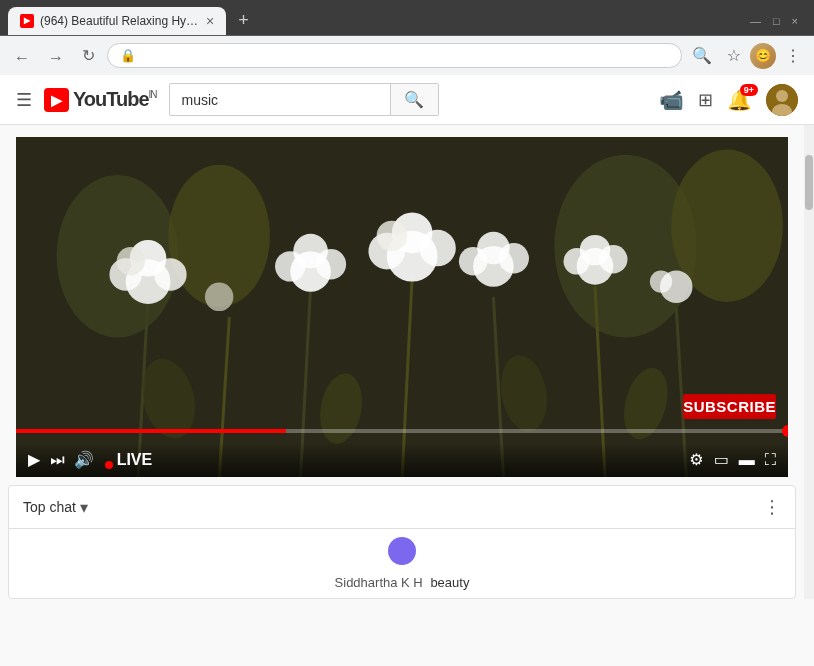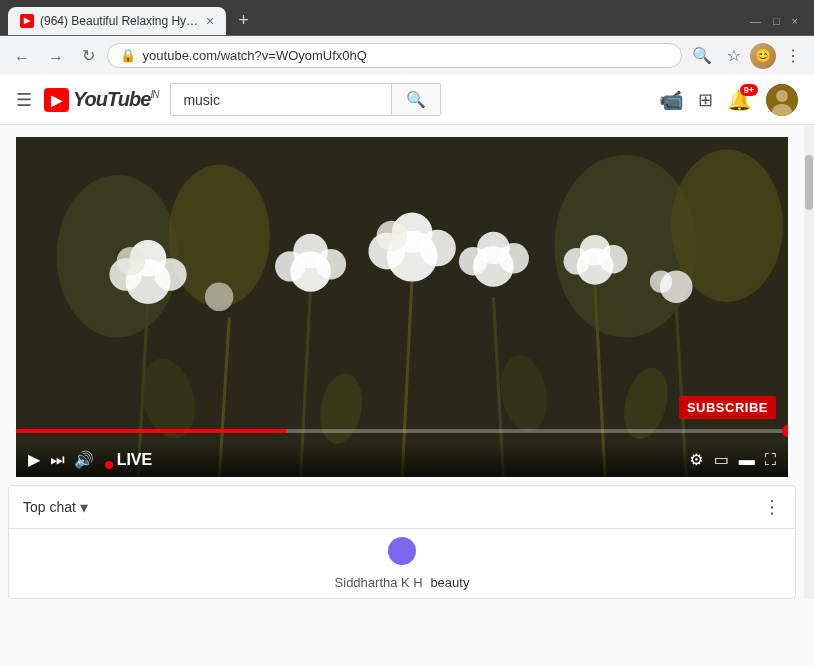--- a/index.html
+++ b/index.html
@@ -20,36 +20,36 @@
     .browser-icon-btn { font-size: 16px; color: #555; padding: 4px 5px; cursor: pointer; border: none; background: none; border-radius: 50%; }
     .profile-avatar { width: 26px; height: 26px; border-radius: 50%; background: linear-gradient(135deg, #c8a96e, #b07a3a); display: flex; align-items: center; justify-content: center; color: white; font-size: 13px; }
     .window-controls { display: flex; align-items: center; padding: 0 8px; gap: 12px; }
     .win-btn { color: #aaa; font-size: 11px; cursor: pointer; }
 
     
     .yt-header { display: flex; align-items: center; background: white; padding: 8px 16px; border-bottom: 1px solid #e0e0e0; gap: 12px; }
     .hamburger { font-size: 18px; color: #555; cursor: pointer; }
     .yt-logo { display: flex; align-items: center; gap: 4px; }
     .yt-logo-icon { background: #ff0000; color: white; font-size: 14px; font-weight: bold; padding: 4px 7px; border-radius: 4px; }
-    .yt-logo-text { font-size: 20px; font-weight: bold; color: #333; letter-spacing: -1px; font-style: italic; }
+    .yt-logo-text { font-size: 20px; font-weight: bold; color: #333; letter-spacing: -1px; }
     .search-bar { display: flex; align-items: center; border: 1px solid #ccc; border-radius: 2px; overflow: hidden; }
     .search-input { padding: 6px 12px; font-size: 14px; color: #333; border: none; outline: none; width: 220px; }
     .search-btn { background: #f8f8f8; border: none; border-left: 1px solid #ccc; padding: 6px 14px; cursor: pointer; font-size: 16px; color: #555; }
     .yt-header-right { margin-left: auto; display: flex; align-items: center; gap: 14px; }
     .yt-icon-btn { font-size: 20px; color: #555; cursor: pointer; position: relative; }
     .notification-badge { position: absolute; top: -4px; right: -6px; background: #ff0000; color: white; font-size: 9px; font-weight: bold; border-radius: 8px; padding: 1px 4px; }
     .yt-avatar { width: 32px; height: 32px; border-radius: 50%; background: linear-gradient(135deg, #8b4513, #d2691e); display: flex; align-items: center; justify-content: center; color: white; font-size: 14px; overflow: hidden; }
 
     .video-player { margin: 12px 16px 8px 16px; background: #1a1a1a; border-radius: 2px; position: relative; }
     .video-thumbnail { width: 100%; height: 340px; background: linear-gradient(160deg, #2a2a1a 0%, #3d3d1a 30%, #4a4a2a 60%, #1a1a0a 100%); display: flex; align-items: center; justify-content: center; overflow: hidden; position: relative; }
     
     
     .video-bg { position: absolute; top: 0; left: 0; width: 100%; height: 100%; }
 
-    .subscribe-overlay { position: absolute; bottom: 58px; right: 12px; background: #cc0000; color: white; font-size: 13px; font-weight: bold; padding: 4px 8px; border-radius: 2px; letter-spacing: 0.5px; }
+    .subscribe-overlay { position: absolute; bottom: 58px; right: 12px; background: #cc0000; color: white; font-size: 15px; font-weight: bold; padding: 4px 0; border-radius: 2px; letter-spacing: 0.5px; }
     .video-progress-bar { position: absolute; bottom: 44px; left: 0; right: 0; height: 4px; background: rgba(255,255,255,0.3); }
     .video-progress-fill { height: 100%; width: 35%; background: #ff0000; }
     .video-progress-dot { width: 12px; height: 12px; background: #ff0000; border-radius: 50%; position: absolute; right: -6px; top: -4px; }
 
     .video-controls { position: absolute; bottom: 0; left: 0; right: 0; background: linear-gradient(transparent, rgba(0,0,0,0.7)); padding: 8px 12px; display: flex; align-items: center; gap: 10px; }
     .ctrl-btn { color: white; font-size: 16px; cursor: pointer; background: none; border: none; }
     .live-badge { display: flex; align-items: flex-end; gap: 4px; color: white; font-size: 16px; font-weight: bold; }
     .live-dot { width: 8px; height: 8px; background: #ff0000; border-radius: 50%; }
     .ctrl-spacer { flex: 1; }
     .ctrl-right { display: flex; align-items: center; gap: 10px; }
@@ -85,21 +85,20 @@
       <span class="win-btn">×</span>
     </div>
   </div>
 
   <div class="address-bar-row">
     <button class="nav-btn">←</button>
     <button class="nav-btn">→</button>
     <button class="nav-btn">↻</button>
     <div class="address-input-wrap">
       <span class="lock-icon">🔒</span>
-      <span class="address-text">youtube.com/watch?v=WOyomUfx0hQ</span>
     </div>
     <div class="browser-right-icons">
       <button class="browser-icon-btn">🔍</button>
       <button class="browser-icon-btn">☆</button>
       <div class="profile-avatar">😊</div>
       <button class="browser-icon-btn">⋮</button>
     </div>
   </div>
 
 </div>

